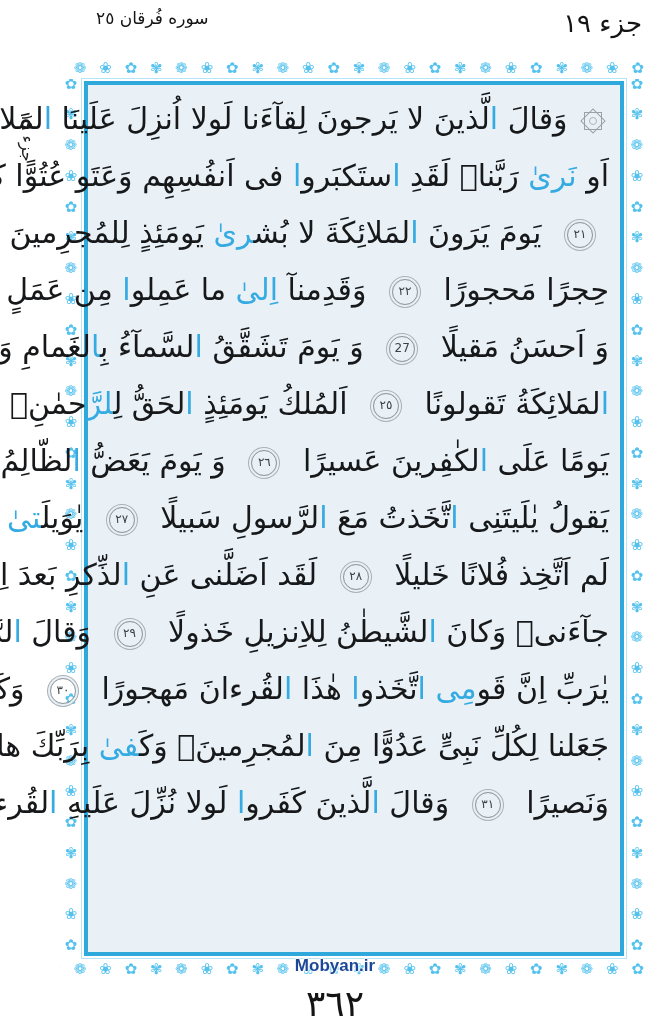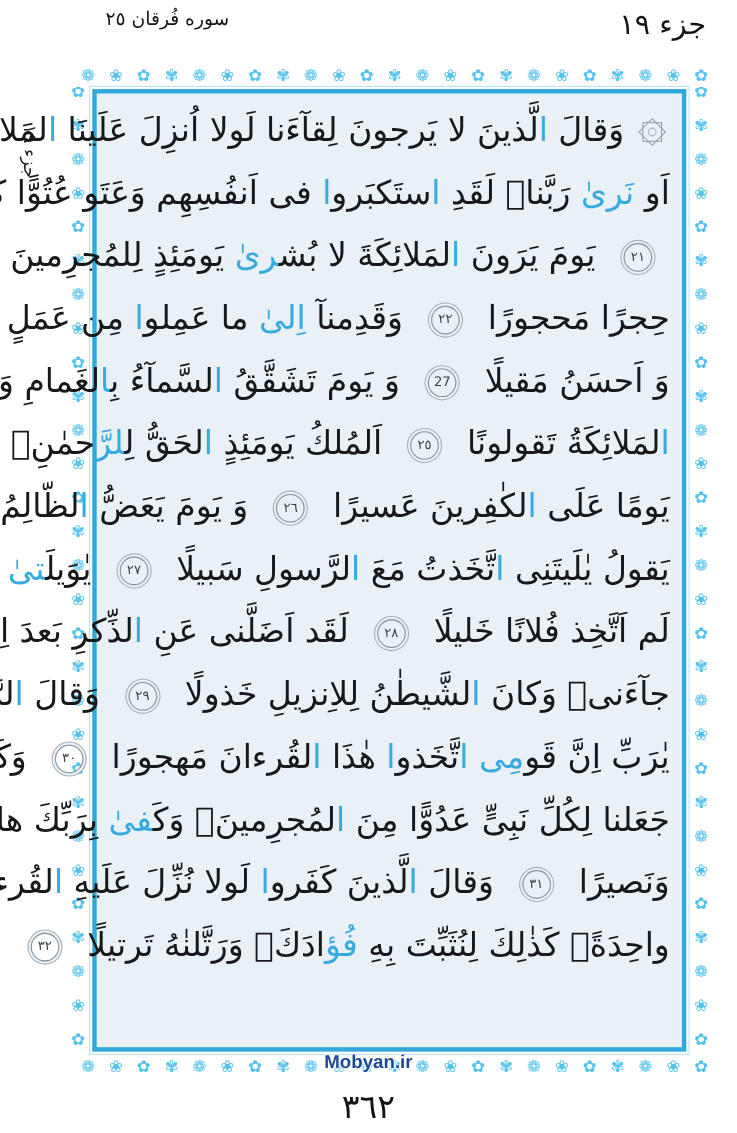--- a/index.html
+++ b/index.html
@@ -52,21 +52,21 @@
   .hizb i + i{transform:rotate(45deg);}
   .hizb b{position:absolute;inset:9px;border:1px solid #aeb6bc;border-radius:50%;display:block;}
   
   .watermark{
     position:absolute;top:956px;left:50%;transform:translateX(-50%);
     font-family:"Liberation Sans",sans-serif;font-size:17px;font-weight:bold;color:#1c4798;
     text-shadow:0 0 2px #fff,0 0 2px #fff,1px 1px 2px #fff,-1px -1px 2px #fff;z-index:6;
   }
   .page-num{
     position:absolute;bottom:6px;left:0;right:0;text-align:center;
-    font-size:30px;color:#141414;
+    font-size:36px;color:#141414;
   }
 </style>
 </head>
 <body>
 
 <div class="hdr-left">سوره فُرقان ٢٥</div>
 <div class="hdr-right">جزء ١٩</div>
 <div class="side-label">جزء ١٩</div>
 
 <div class="frame">
@@ -82,19 +82,18 @@
         <div class="qline"><span class="ink">حِجرًا مَحجورًا </span><span class="vmark">٢٢</span><span class="ink"> وَقَدِمنآ </span><span class="blue">اِلىٰ</span><span class="ink"> ما عَمِلو</span><span class="blue">ا</span><span class="ink"> مِن عَمَلٍ فَجَعَلنٰهُ</span></div>
         <div class="qline"><span class="ink">وَ اَحسَنُ مَقيلًا </span><span class="vmark">27</span><span class="ink"> وَ يَومَ تَشَقَّقُ </span><span class="blue">ا</span><span class="ink">لسَّمآءُ بِ</span><span class="blue">ا</span><span class="ink">لغَمامِ وَ نُزِّلَ</span></div>
         <div class="qline"><span class="blue">ا</span><span class="ink">لمَلائِكَةُ تَقولونًا </span><span class="vmark">٢٥</span><span class="ink"> اَلمُلكُ يَومَئِذٍ </span><span class="blue">ا</span><span class="ink">لحَقُّ لِ</span><span class="blue">لرَّ</span><span class="ink">حمٰنِۚ وَكانَ</span></div>
         <div class="qline"><span class="ink">يَومًا عَلَى </span><span class="blue">ا</span><span class="ink">لكٰفِرينَ عَسيرًا </span><span class="vmark">٢٦</span><span class="ink"> وَ يَومَ يَعَضُّ </span><span class="blue">ا</span><span class="ink">لظّالِمُ </span><span class="blue">عَلىٰ</span></div>
         <div class="qline"><span class="ink">يَقولُ يٰلَيتَنِى </span><span class="blue">ا</span><span class="ink">تَّخَذتُ مَعَ </span><span class="blue">ا</span><span class="ink">لرَّسولِ سَبيلًا </span><span class="vmark">٢٧</span><span class="ink"> يٰوَيلَ</span><span class="blue">تىٰ</span><span class="ink"> لَيتَنى</span></div>
         <div class="qline"><span class="ink">لَم اَتَّخِذ فُلانًا خَليلًا </span><span class="vmark">٢٨</span><span class="ink"> لَقَد اَضَلَّنى عَنِ </span><span class="blue">ا</span><span class="ink">لذِّكرِ بَعدَ اِذ</span></div>
         <div class="qline"><span class="ink">جآءَنىۖ وَكانَ </span><span class="blue">ا</span><span class="ink">لشَّيطٰنُ لِلاِنزيلِ خَذولًا </span><span class="vmark">٢٩</span><span class="ink"> وَقالَ </span><span class="blue">ا</span><span class="ink">لرَّسولُ</span></div>
         <div class="qline"><span class="ink">يٰرَبِّ اِنَّ قَو</span><span class="blue">مِى</span><span class="ink"> </span><span class="blue">ا</span><span class="ink">تَّخَذو</span><span class="blue">ا</span><span class="ink"> هٰذَا </span><span class="blue">ا</span><span class="ink">لقُرءانَ مَهجورًا </span><span class="vmark">٣٠</span><span class="ink"> وَكَذٰلِكَ</span></div>
         <div class="qline"><span class="ink">جَعَلنا لِكُلِّ نَبِىٍّ عَدُوًّا مِنَ </span><span class="blue">ا</span><span class="ink">لمُجرِمينَۚ وَكَ</span><span class="blue">فىٰ</span><span class="ink"> بِرَبِّكَ هادِيًا</span></div>
         <div class="qline"><span class="ink">وَنَصيرًا </span><span class="vmark">٣١</span><span class="ink"> وَقالَ </span><span class="blue">ا</span><span class="ink">لَّذينَ كَفَرو</span><span class="blue">ا</span><span class="ink"> لَولا نُزِّلَ عَلَيهِ </span><span class="blue">ا</span><span class="ink">لقُرءانُ جُملَةً</span></div>
-        <div class="qline"><span class="ink">واحِدَةًۚ كَذٰلِكَ لِنُثَبِّتَ بِهِ </span><span class="blue">فُؤ</span><span class="ink">ادَكَۖ وَرَتَّلنٰهُ تَرتيلًا </span><span class="vmark">٣٢</span></div>
       </div>
   </div>
 </div>
 
 <div class="watermark">Mobyan.ir</div>
 <div class="page-num">٣٦٢</div>
 
 </body></html>

